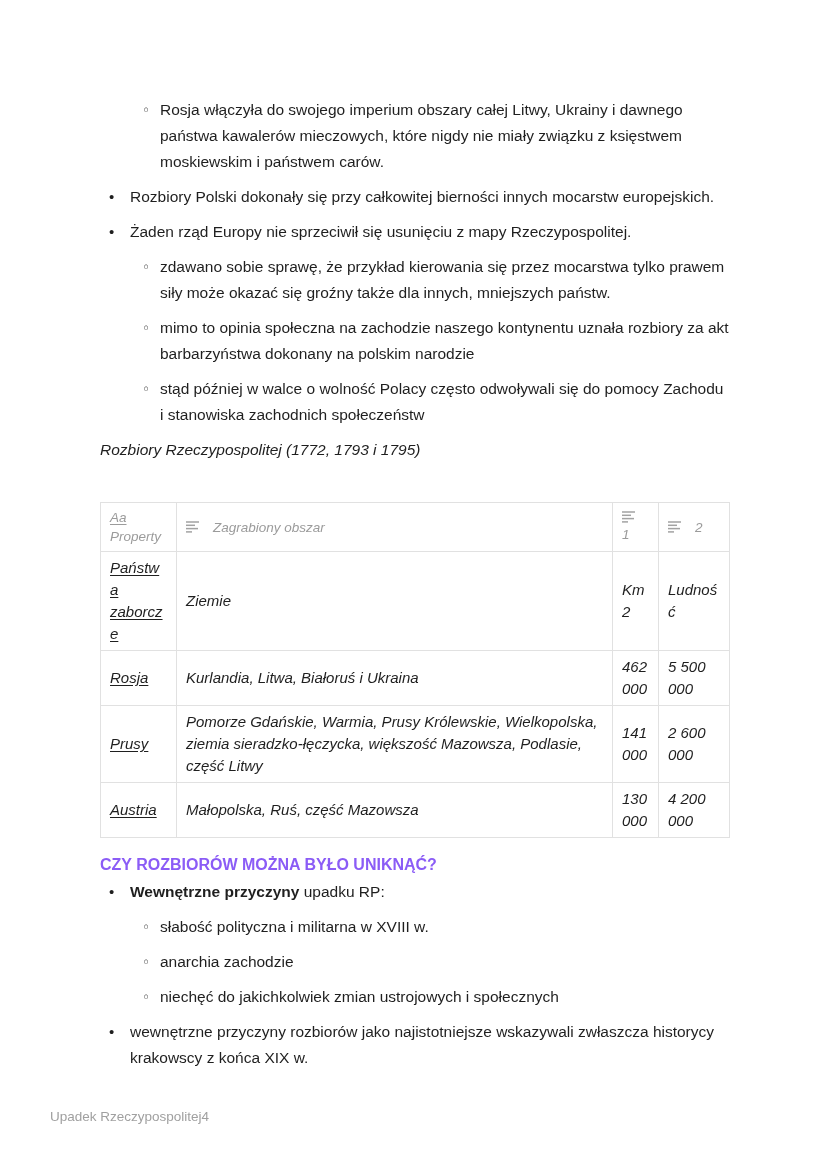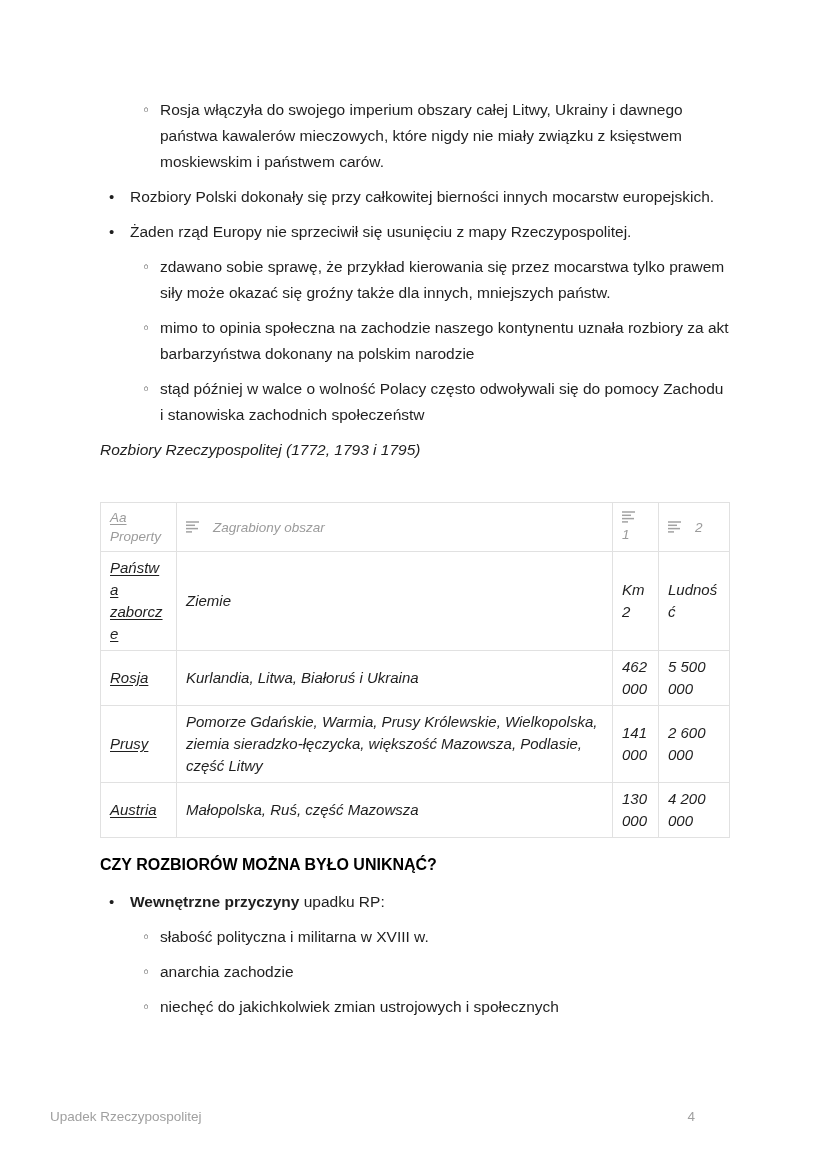--- a/index.html
+++ b/index.html
@@ -85,34 +85,33 @@
     vertical-align: middle;
   }
   .hstack { display: block; }
   .hstack .licon { display: block; margin-bottom: 2px; }
   .licon { flex: 0 0 auto; }
   .rowname {
     text-decoration: underline;
     text-underline-offset: 2px;
   }
   .sec-heading {
-    margin: 14px 0 11px 0;
+    margin: 14px 0 1px 0;
     font-size: 16px;
     font-weight: bold;
     line-height: 26px;
-    color: #000000;
+    color: #8b5cf6;
   }
   .bold-lead { font-weight: bold; }
   .footer {
     position: absolute;
     left: 50px;
     right: 53px;
     top: 1108px;
     display: flex;
-    justify-content: space-between;
     color: #a0a0a0;
     font-size: 13.5px;
     line-height: 18px;
   }
 </style>
 </head>
 <body>
 
 <div class="page">
   <div class="content">
@@ -251,20 +250,26 @@
       <li class="li">
         <span class="marker m2"></span>
         <span class="li-text">anarchia zachodzie</span>
       </li>
       <li class="li">
         <span class="marker m2"></span>
         <span class="li-text">niechęć do jakichkolwiek zmian ustrojowych i społecznych</span>
       </li>
     </ul>
 
+    <ul class="blist">
+      <li class="li">
+        <span class="marker m1"></span>
+        <span class="li-text">wewnętrzne przyczyny rozbiorów jako najistotniejsze wskazywali zwłaszcza historycy krakowscy z końca XIX w.</span>
+      </li>
+    </ul>
 
   </div>
 
   <div class="footer">
     <span>Upadek Rzeczypospolitej</span>
     <span>4</span>
   </div>
 </div>
 
 </body></html>

